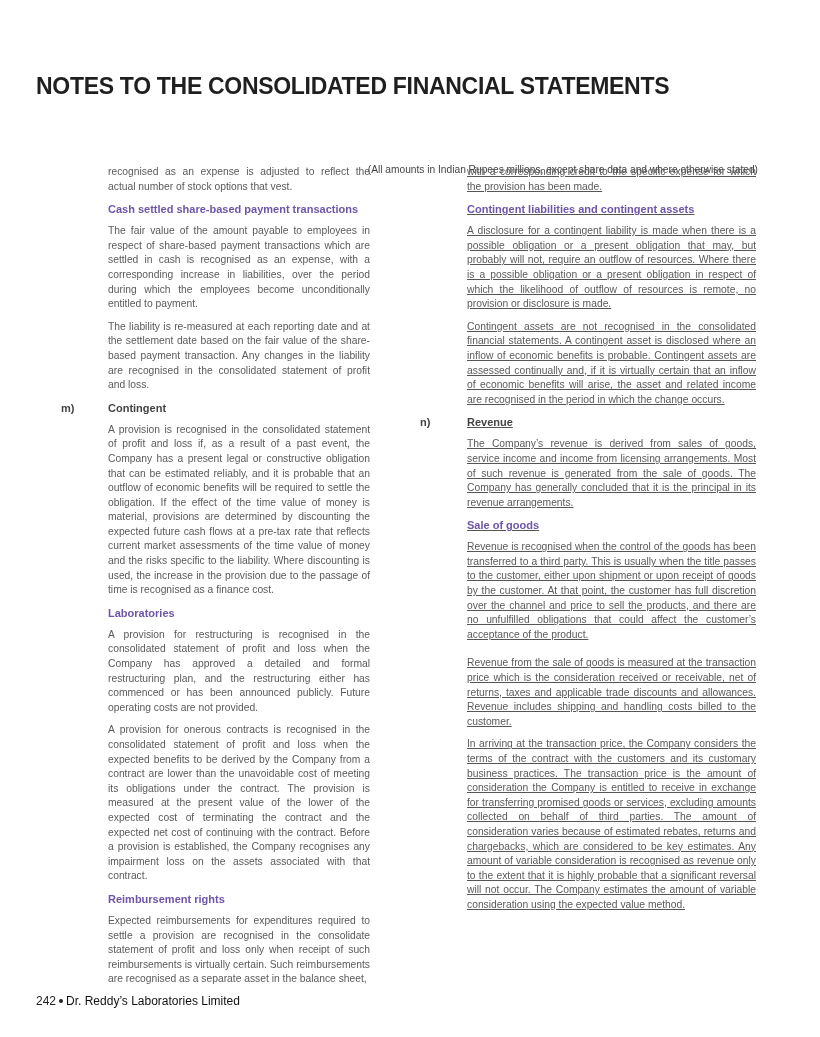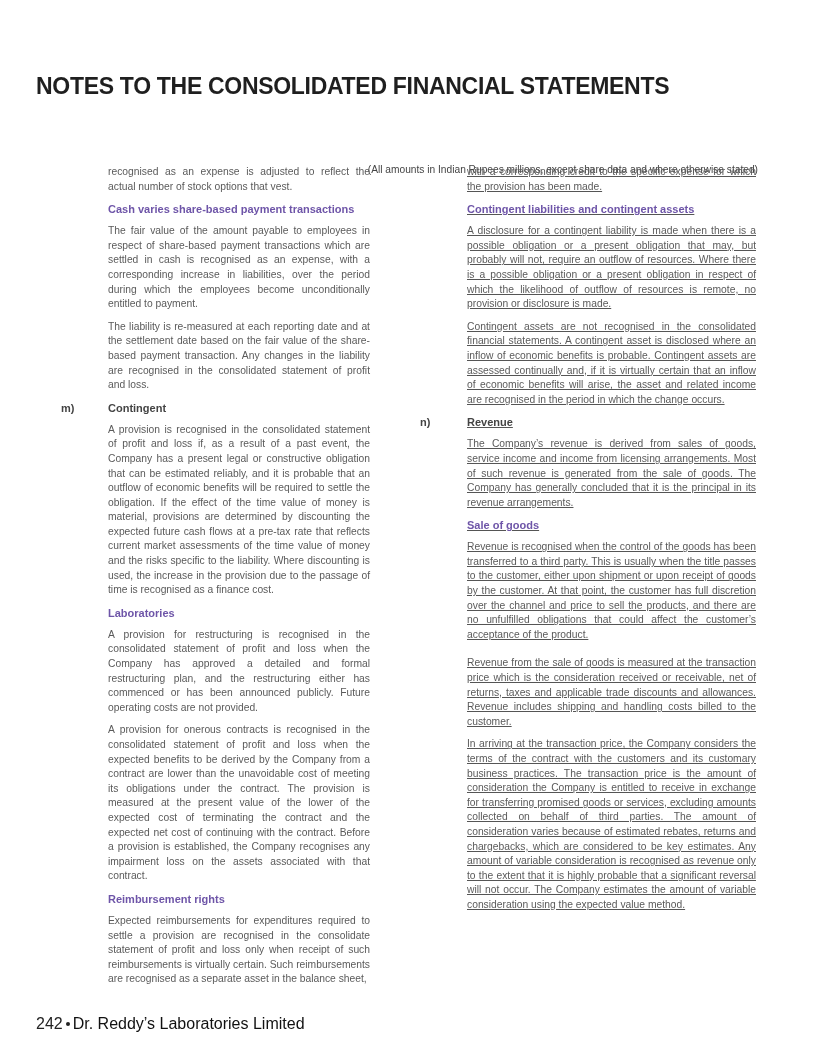--- a/index.html
+++ b/index.html
@@ -7,33 +7,33 @@
   .page-title { position: absolute; left: 36px; top: 73px; font-size: 23px; font-weight: 700; color: #1f1f1f; letter-spacing: -0.3px; margin: 0; white-space: nowrap; }
   .amounts-note { position: absolute; right: 62px; top: 140px; font-size: 10.2px; color: #444; white-space: nowrap; margin-top: 24px; }
   .col { position: absolute; top: 165px; }
   .col-left { left: 108px; width: 262px; }
   .col-right { left: 467px; width: 289px; text-decoration: underline; }
   p { margin: 0 0 8px 0; font-size: 10.3px; line-height: 14.6px; text-align: justify; color: #5a5a5a; }
   .sub { font-size: 11px; font-weight: 700; color: #6e55a8; margin: 0 0 8px 0; line-height: 14px; }
   .sec { position: relative; margin: 0 0 8px 0; font-size: 11px; font-weight: 700; color: #444; line-height: 14px; }
   .sec .idx { position: absolute; left: -47px; top: 0; font-weight: 700; color: #444; }
   .gap { height: 6px; }
-  .footer { position: absolute; left: 36px; top: 1015px; font-size: 16px; color: #222; white-space: nowrap; }
+  .footer { position: absolute; left: 36px; top: 994px; font-size: 12px; color: #222; white-space: nowrap; }
   .footer .dot { display: inline-block; width: 4px; height: 4px; border-radius: 50%; background: #222; vertical-align: middle; margin: 0 3px 2px 3px; }
   .footer .co { font-weight: 400; color: #111; }
 </style>
 </head>
 <body>
 
 <h1 class="page-title">NOTES TO THE CONSOLIDATED FINANCIAL STATEMENTS</h1>
 <div class="amounts-note">(All amounts in Indian Rupees millions, except share data and where otherwise stated)</div>
 
 <div class="col col-left">
   <p>recognised as an expense is adjusted to reflect the actual number of stock options that vest.</p>
-  <div class="sub">Cash varies share-based payment transactions</div>
+  <div class="sub">Cash settled share-based payment transactions</div>
   <p>The fair value of the amount payable to employees in respect of share-based payment transactions which are settled in cash is recognised as an expense, with a corresponding increase in liabilities, over the period during which the employees become unconditionally entitled to payment.</p>
   <p>The liability is re-measured at each reporting date and at the settlement date based on the fair value of the share-based payment transaction. Any changes in the liability are recognised in the consolidated statement of profit and loss.</p>
 
   <div class="sec">
     <span class="idx">m)</span>
     <span>Contingent</span>
   </div>
   <p>A provision is recognised in the consolidated statement of profit and loss if, as a result of a past event, the Company has a present legal or constructive obligation that can be estimated reliably, and it is probable that an outflow of economic benefits will be required to settle the obligation. If the effect of the time value of money is material, provisions are determined by discounting the expected future cash flows at a pre-tax rate that reflects current market assessments of the time value of money and the risks specific to the liability. Where discounting is used, the increase in the provision due to the passage of time is recognised as a finance cost.</p>
 
   <div class="sub">Laboratories</div>

